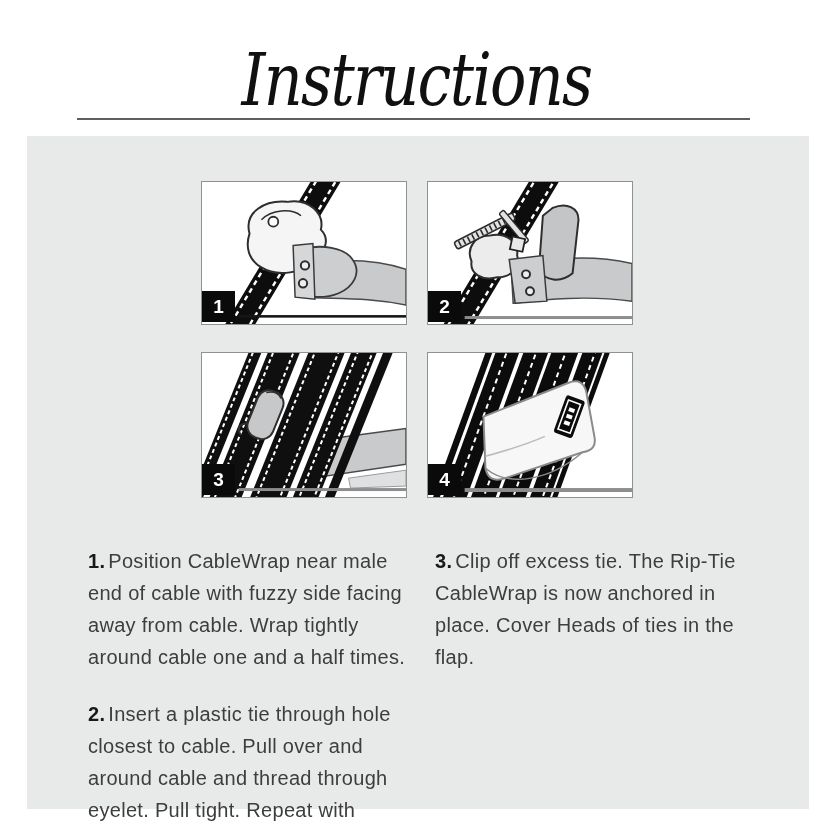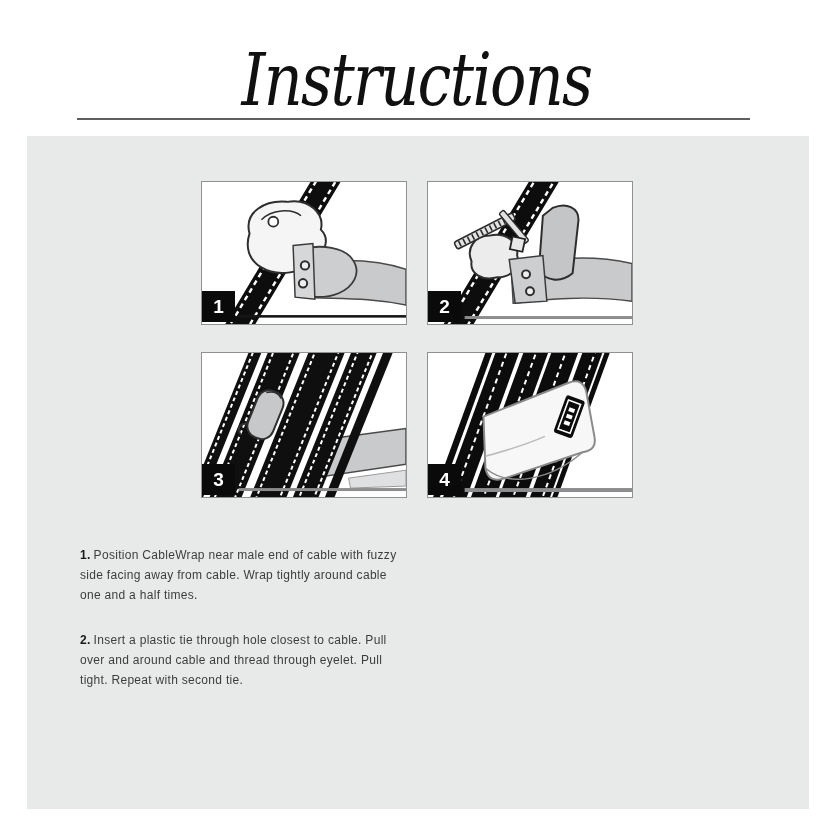--- a/index.html
+++ b/index.html
@@ -69,23 +69,23 @@
     align-items: center;
     justify-content: center;
     letter-spacing: 0;
   }
 
   
   .col { position: absolute; width: 326px; }
   .col-left  { left: 53px;  top: 409px; }
   .col-right { left: 400px; top: 409px; }
   .step {
-    margin: 0 0 25px 0;
-    font-size: 12px;
-    line-height: 20px;
+    margin: 0 0 25px 8px;
+    font-size: 20px;
+    line-height: 32px;
     letter-spacing: 0.3px;
     color: #3d3d3d;
   }
   .step strong { color: #191919; font-weight: 700; margin-right: 3px; }
 </style>
 </head>
 <body>
 
 <div class="page">
 
@@ -195,16 +195,17 @@
         <rect x="37" y="136" width="169" height="4" fill="#8b8d8e"></rect>
       </svg>
       <div class="fig-badge">4</div>
     </figure>
 
     <div class="col col-left">
       <p class="step"><strong>1.</strong><span>Position CableWrap near male end of cable with fuzzy side facing away from cable. Wrap tightly around cable one and a half times.</span></p>
       <p class="step"><strong>2.</strong><span>Insert a plastic tie through hole closest to cable. Pull over and around cable and thread through eyelet. Pull tight. Repeat with second tie.</span></p>
     </div>
     <div class="col col-right">
+      <p class="step"><strong>3.</strong><span>Clip off excess tie. The Rip-Tie CableWrap is now anchored in place. Cover Heads of ties in the flap.</span></p>
     </div>
 
   </div>
 </div>
 
 </body></html>

